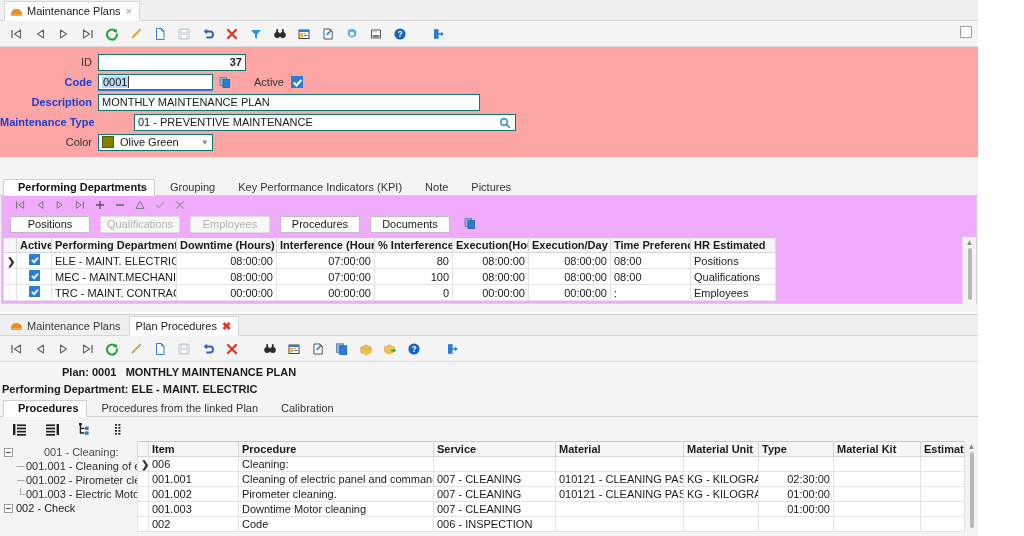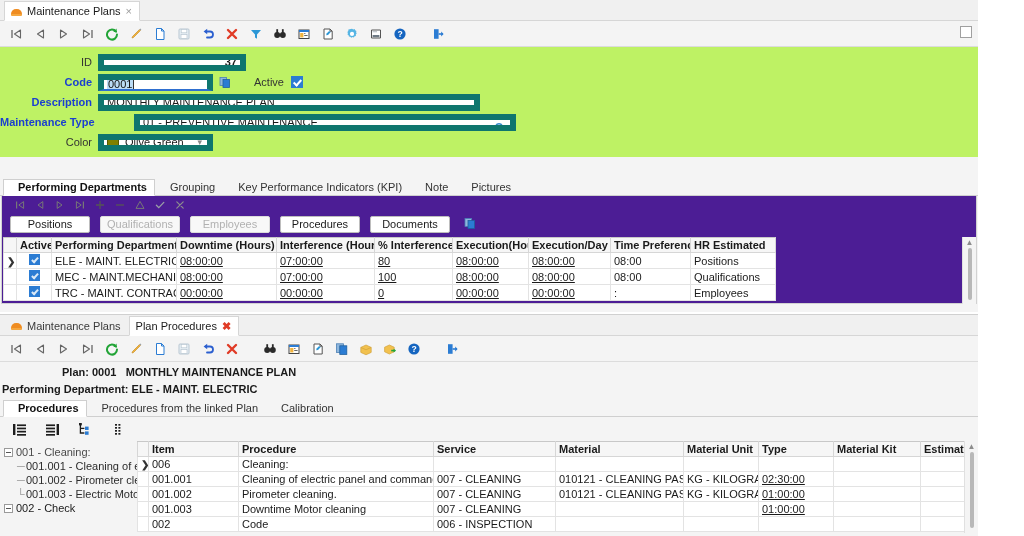--- a/index.html
+++ b/index.html
@@ -113,21 +113,21 @@
     top: 5px;
     width: 12px;
     height: 12px;
     border: 1px solid #a0a0a0;
     background: #ffffff;
     box-sizing: border-box;
   }
 
   
   .form {
-    background: #bef264;
+    background: #fca5a5;
     padding: 6px 0 4px 0;
   }
   .frow {
     display: flex;
     align-items: center;
     height: 18px;
     margin-bottom: 2px;
   }
   .flabel {
     width: 98px;
@@ -135,21 +135,21 @@
     padding-right: 6px;
     font-size: 11px;
     color: #333;
     box-sizing: border-box;
     white-space: nowrap;
   }
   .flabel.req { color: #1a3fd0; font-weight: bold; }
   .fin {
     height: 17px;
     background: #ffffff;
-    border: 6px solid #0f766e;
+    border: 1px solid #0f766e;
     box-sizing: border-box;
     font-size: 11px;
     color: #1a1a1a;
     display: flex;
     align-items: center;
     padding: 0 3px;
     overflow: hidden;
     white-space: nowrap;
   }
   .fin.right { justify-content: flex-end; }
@@ -227,21 +227,21 @@
     background: #ffffff;
     border: 1px solid #cfcfcf;
     border-bottom: 1px solid #ffffff;
     margin-bottom: -1px;
     font-weight: bold;
     color: #111;
   }
 
   
   .panel {
-    background: #4c1d95;
+    background: #f0abfc;
     border: 1px solid #d2d2d2;
     border-top: none;
     box-sizing: border-box;
     margin: 0 1px;
   }
   .minibar {
     display: flex;
     align-items: center;
     height: 18px;
     padding-left: 8px;
@@ -303,21 +303,21 @@
     border: 1px solid #e3e3e3;
     border-top: none;
     padding: 1px 3px;
     height: 15px;
     box-sizing: border-box;
     white-space: nowrap;
     overflow: hidden;
     color: #1a1a1a;
     background: #fff;
   }
-  td.num { text-align: left; text-decoration: underline; }
+  td.num { text-align: right; }
   td.ctr { text-align: center; }
   td.selcell {
     background: #0a6cc4;
     color: #ffffff;
   }
   .rowmark {
     color: #333;
     font-weight: bold;
     font-size: 10px;
   }
@@ -959,21 +959,21 @@
               <rect x="4" y="11" width="2" height="1.7"></rect>
               <rect x="7.4" y="11" width="2" height="1.7"></rect>
             </g>
           </svg>
       </div>
     </div>
 
     <div style="display:flex; align-items:flex-start; position:relative;">
 
       <div class="treepane" style="width:137px; height:90px;">
-        <div class="tnode" style="padding-left:4px;">
+        <div class="tnode" style="padding-left:4px;gap:28px;">
           <span class="tbox"></span>
           <span class="rootlabel">001 - Cleaning:</span>
         </div>
         <div class="tnode" style="padding-left:16px;">
           <span class="tline">─</span>
           <span class="leaflabel">001.001 - Cleaning of electr</span>
         </div>
         <div class="tnode" style="padding-left:16px;">
           <span class="tline">─</span>
           <span class="leaflabel">001.002 - Pirometer cleanin</span>

